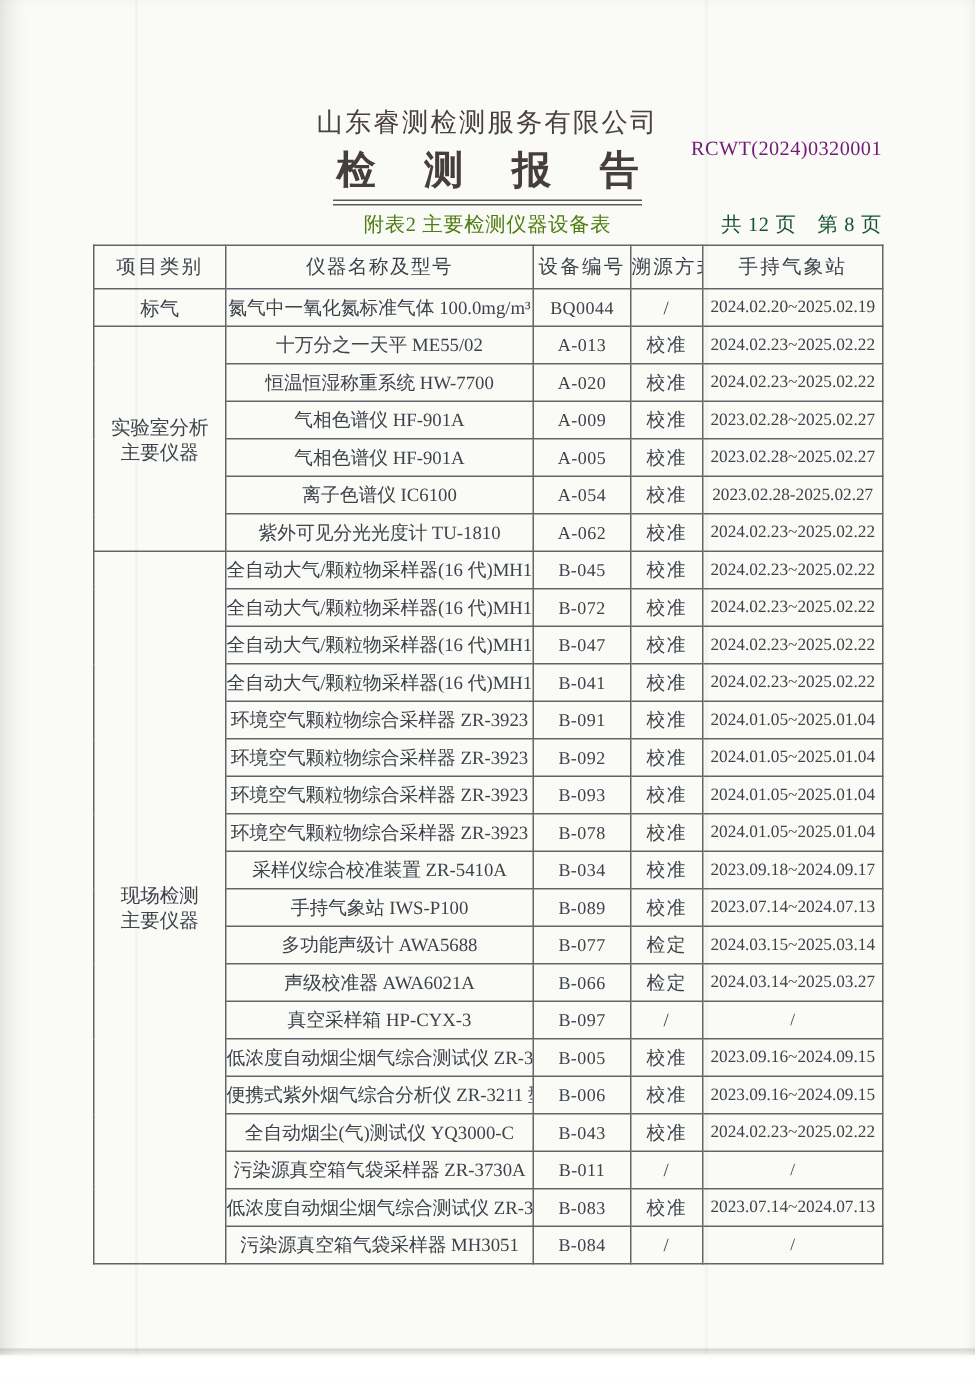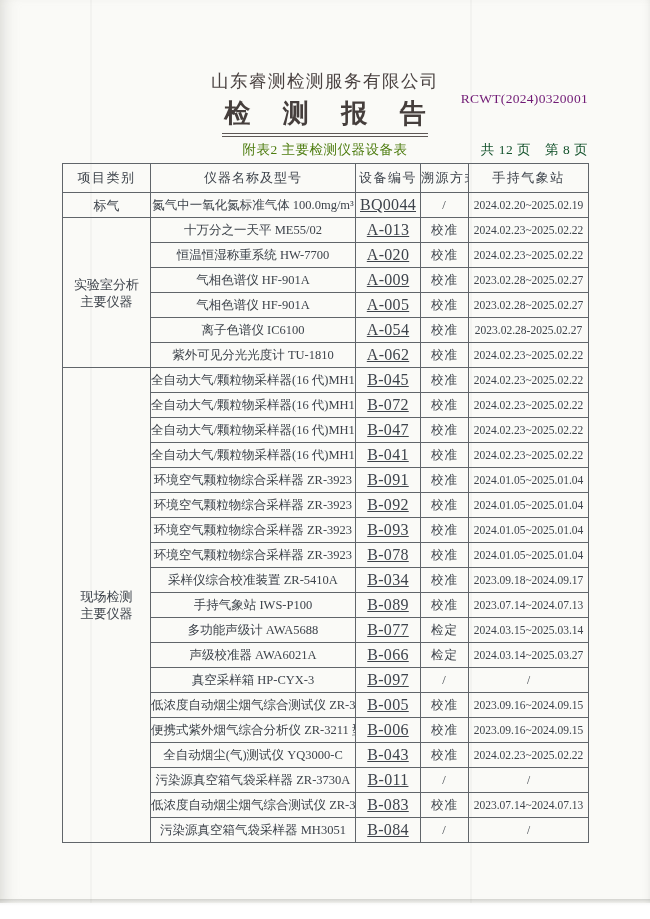--- a/index.html
+++ b/index.html
@@ -58,21 +58,21 @@
   table.equip td,table.equip th{
     border:1px solid #60656a;
     text-align:center;vertical-align:middle;
     color:#3d434b;padding:0;white-space:nowrap;overflow:hidden;
     font-weight:normal;
   }
   tr.head-row th{height:28px;font-size:13px;letter-spacing:1.5px;}
   tr.head-row th.h-name{letter-spacing:1px;}
   table.equip td{height:24px;}
   td.col-name{font-size:12.5px;letter-spacing:0;}
-  td.col-code{font-size:16px;letter-spacing:.3px;text-decoration:underline;}
+  td.col-code{font-size:12px;letter-spacing:.3px;}
   td.col-method{font-size:12.5px;letter-spacing:1px;}
   td.col-validity{font-size:11.5px;letter-spacing:0;}
   td.cat-cell{font-size:13px;line-height:17px;white-space:normal;}
 </style>
 </head>
 <body>
 
 <div class="page">
   <div class="scan-streak streak-a"></div>
   <div class="scan-streak streak-b"></div>

